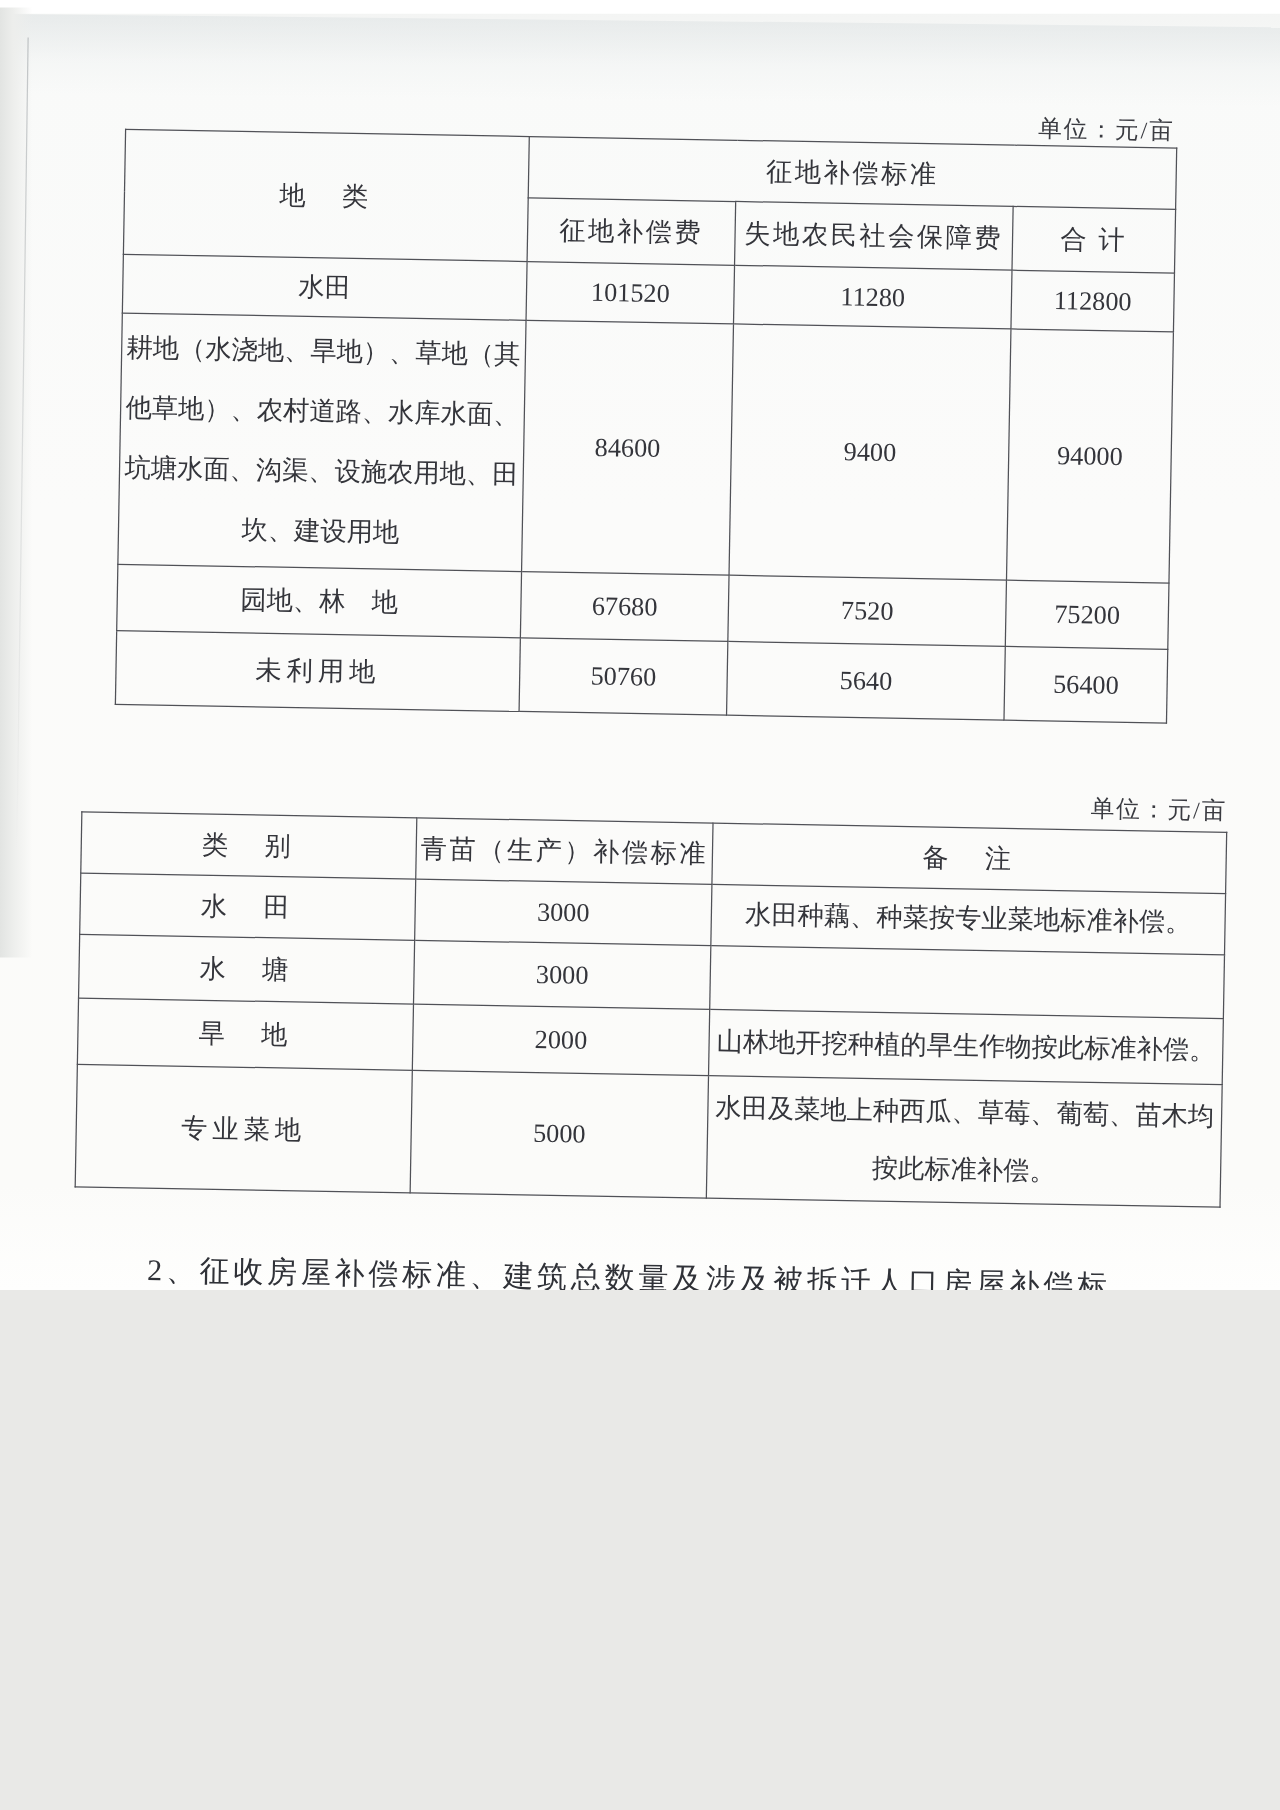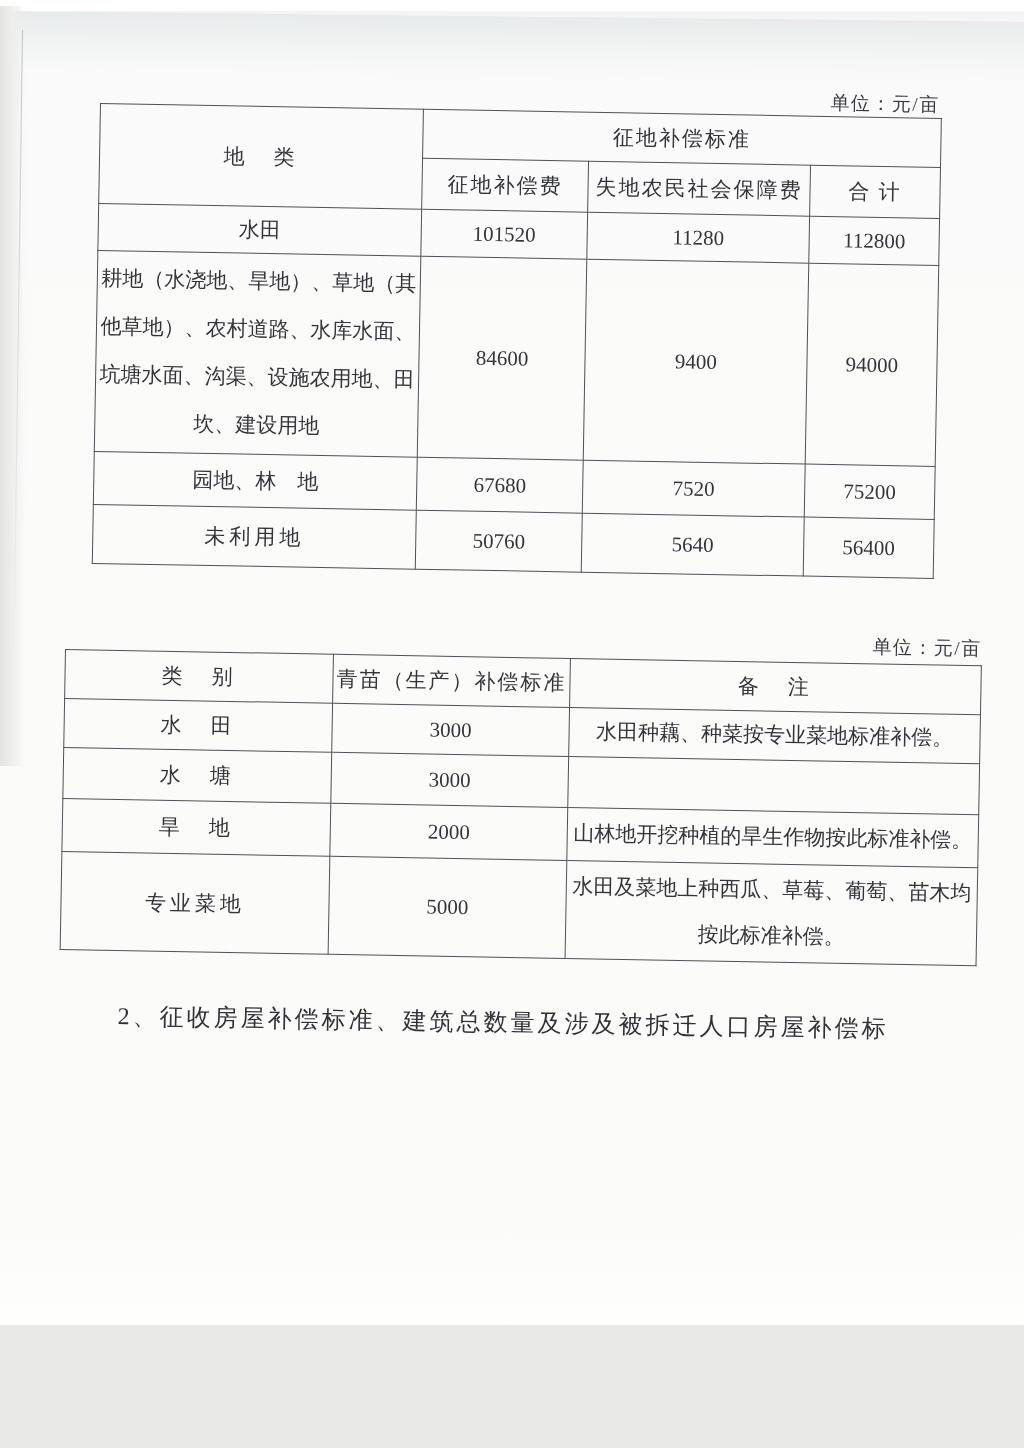--- a/index.html
+++ b/index.html
@@ -3,21 +3,21 @@
 <meta charset="utf-8">
 <style>
   html, body {
     margin: 0;
     padding: 0;
     background: #e9e9e7;
   }
   .page {
     position: relative;
     width: 1024px;
-    height: 1325px;
+    height: 1032px;
     overflow: hidden;
     background: linear-gradient(180deg, #f2f3f2 0%, #f9faf9 5%, #fbfbfa 40%, #fbfbf9 92%, #fefefd 100%);
     font-family: "Liberation Serif", "DejaVu Serif", serif;
     color: #34353b;
   }
   
   .top-white-strip {
     position: absolute; top: 0; left: 0; right: 0; height: 11px;
     background: #ffffff;
   }

